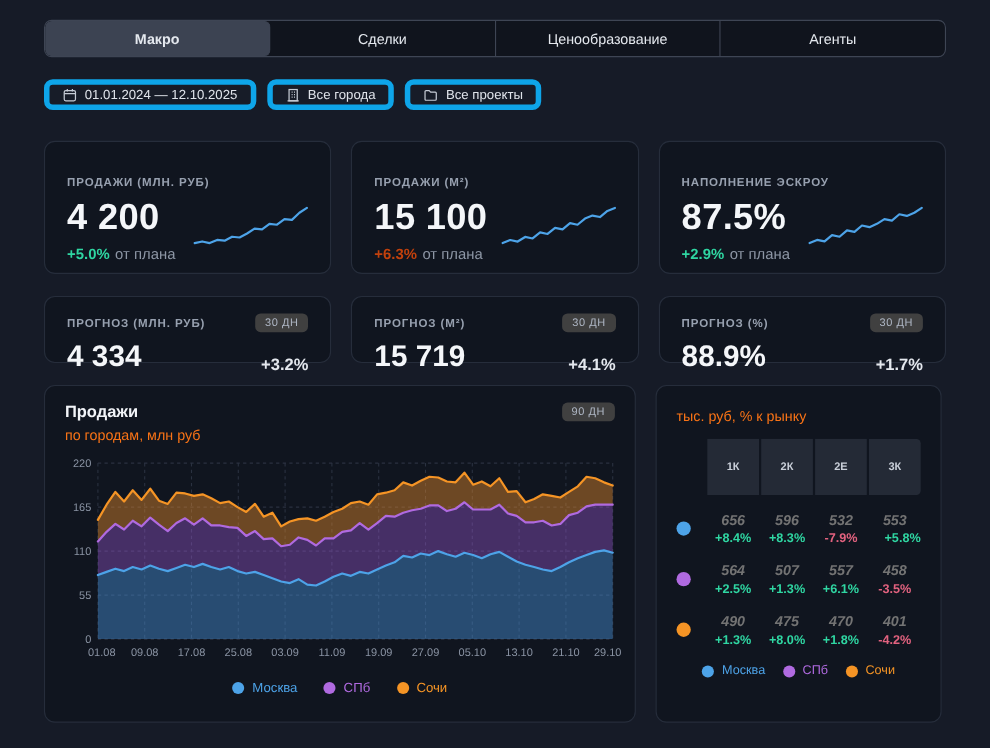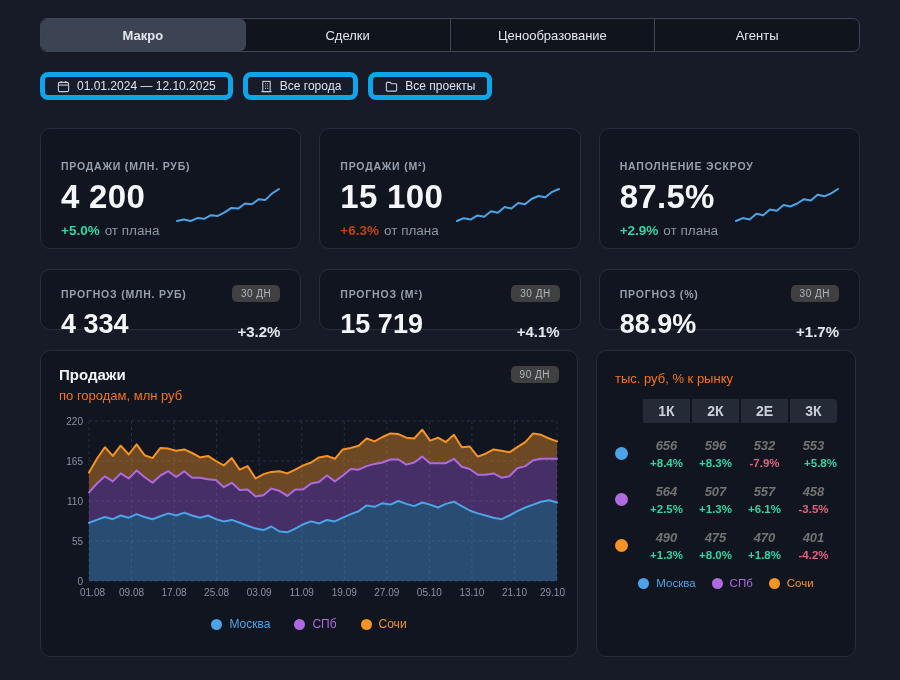--- a/index.html
+++ b/index.html
@@ -68,22 +68,22 @@
   .chart-header { display:flex; justify-content:space-between; align-items:flex-start; }
   .chart-title { font-size:15px; font-weight:700; color:#f2f4f8; }
   .chart-sub { font-size:13px; color:#f97316; margin-top:5px; }
   .chart-legend { display:flex; justify-content:center; gap:24px; margin-top:2px; font-size:12px; }
   .legend-item { display:inline-flex; align-items:center; gap:7px; cursor:pointer; }
   .legend-dot { width:11px; height:11px; border-radius:50%; }
 
   .price-card { width:260px; height:307px; padding:15px 18px; }
   .pt-header { display:grid; grid-template-columns:26px repeat(4,1fr); gap:2px; margin-top:13px; }
   .pt-header .hcell {
-    background:#242a36; color:#c9cfd9; font-size:14px; font-weight:600;
-    text-align:center; padding:4px 0;
+    background:#242a36; color:#c9cfd9; font-size:10px; font-weight:600;
+    text-align:center; padding:20px 0;
   }
   .pt-header .hcell:first-of-type { border-radius:4px 0 0 4px; }
   .pt-header .hcell:last-of-type { border-radius:0 4px 4px 0; }
   .pt-row { display:grid; grid-template-columns:26px repeat(4,1fr); gap:2px; margin-top:15px; align-items:center; }
   .pt-dot-wrap { display:flex; align-items:center; justify-content:flex-start; }
   .pt-dot { width:13px; height:13px; border-radius:50%; }
   .pt-cell { text-align:center; }
   .pt-val { font-size:13px; font-weight:700; color:#737373;font-style:italic; }
   .pt-delta { font-size:11.5px; font-weight:600; margin-top:4px; }
   .price-legend { display:flex; justify-content:center; gap:16px; margin-top:16px; font-size:11.5px; }

